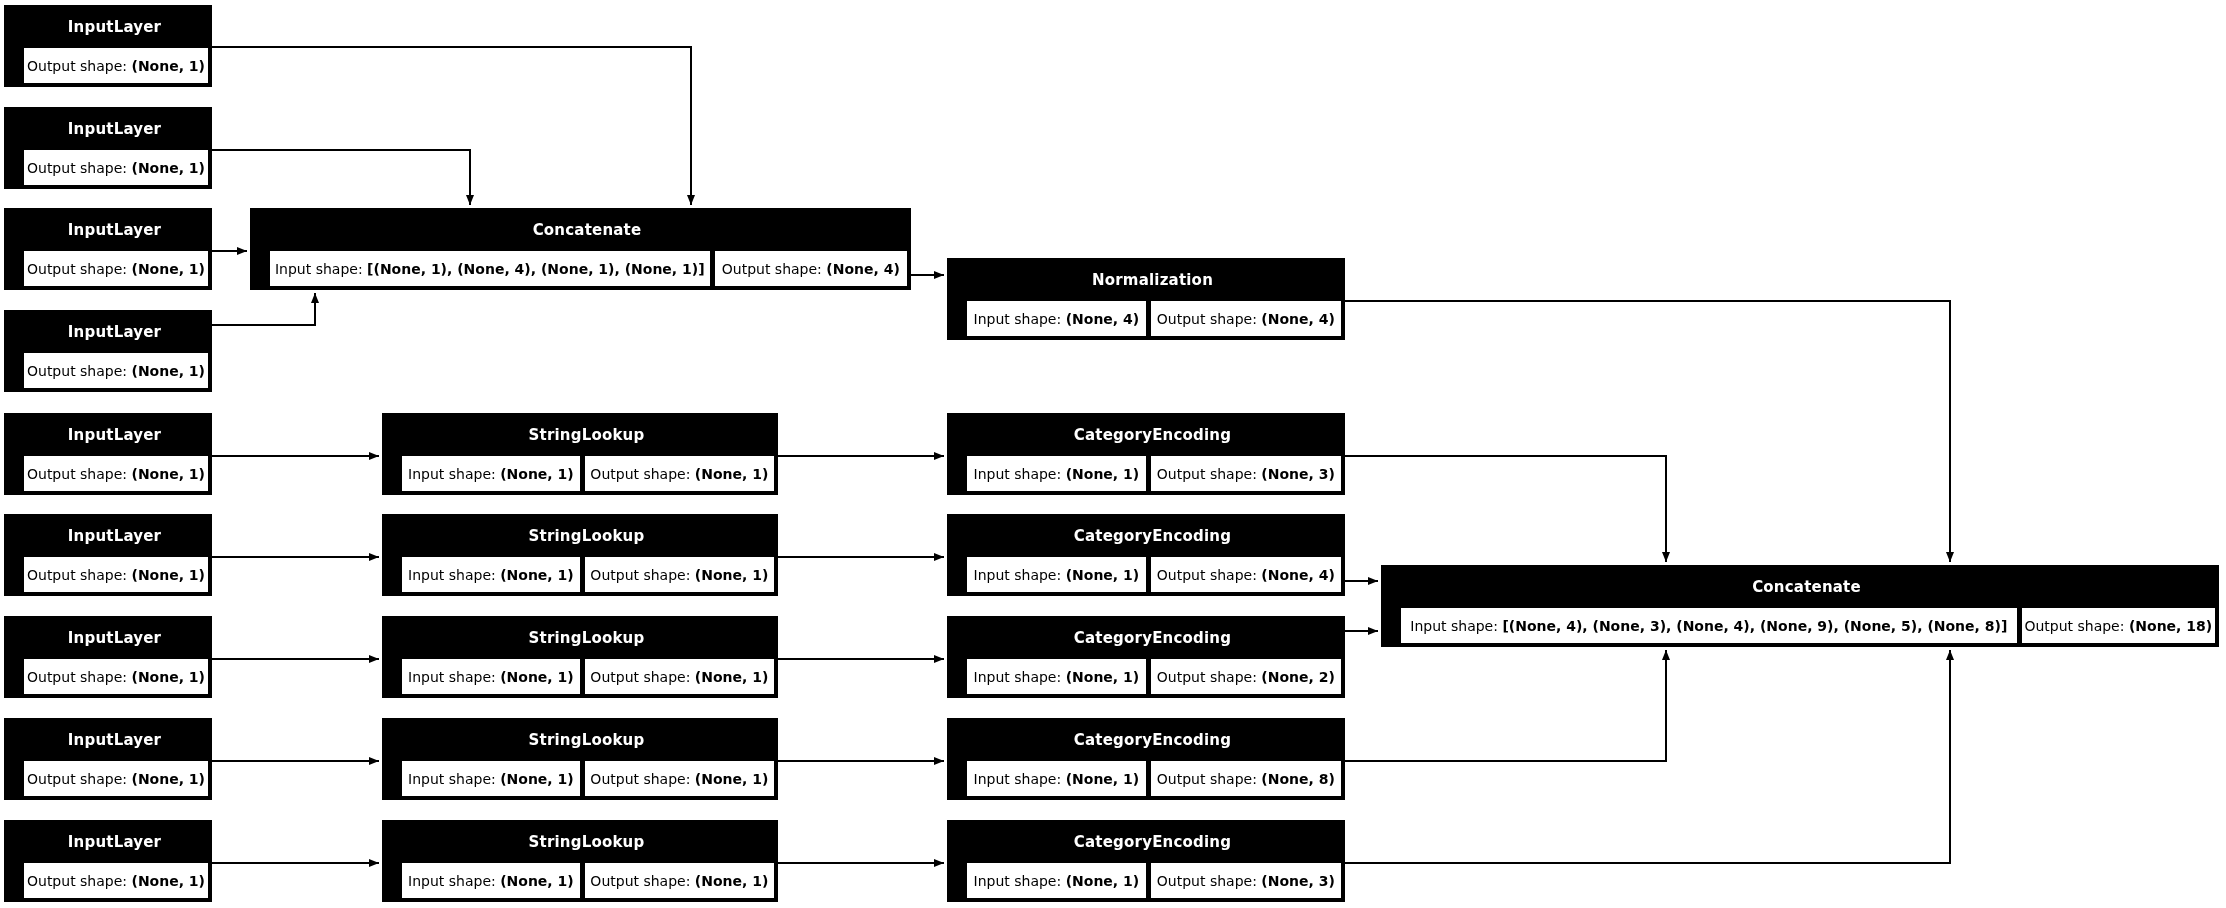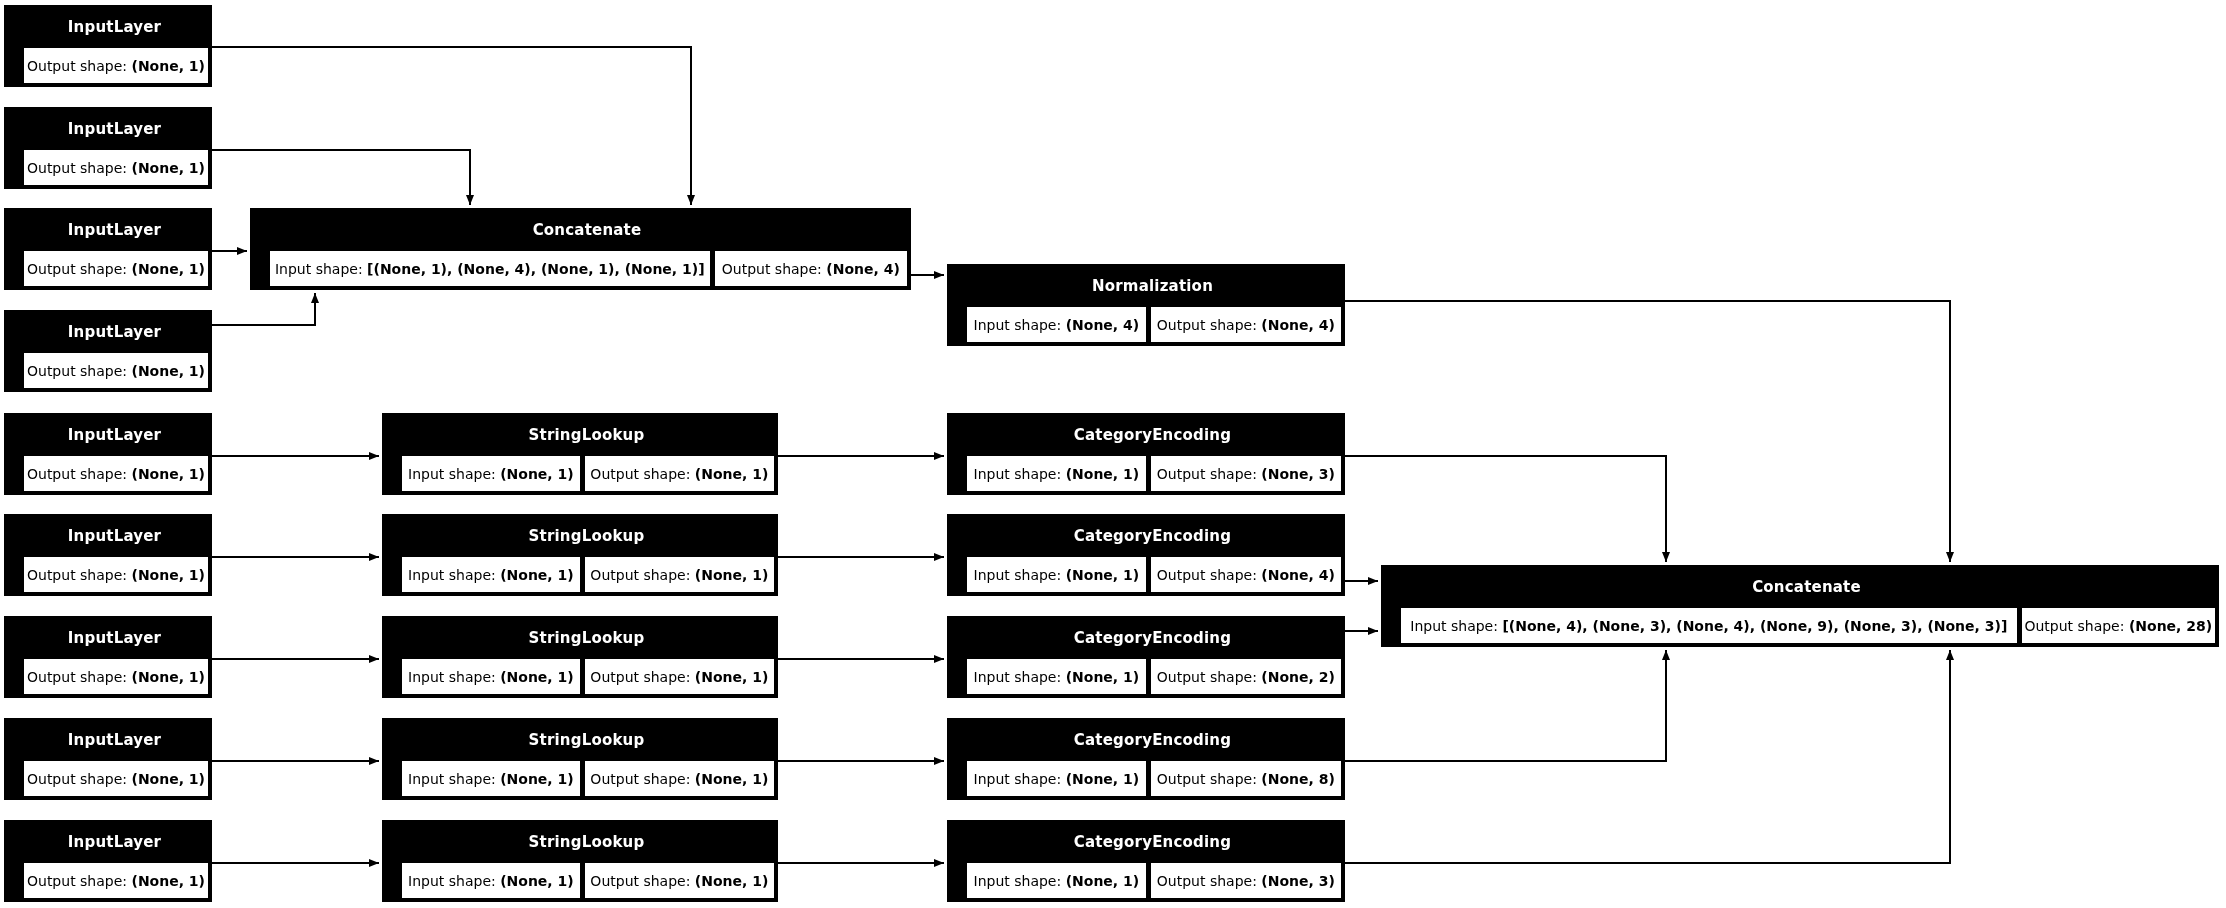--- a/index.html
+++ b/index.html
@@ -184,21 +184,21 @@
           <div class="cell" style="flex: 450 450 0px;">
             <span class="lbl">Input shape: </span>
             <span class="val">[(None, 1), (None, 4), (None, 1), (None, 1)]</span>
           </div>
           <div class="cell" style="flex: 197 197 0px;">
             <span class="lbl">Output shape: </span>
             <span class="val">(None, 4)</span>
           </div>
         </div>
       </div>
-      <div class="node" style="left: 947px; top: 264px; width: 398px; height: 82px; background: rgb(0, 0, 0);">
+      <div class="node" style="left: 947px; top: 258px; width: 398px; height: 82px; background: rgb(0, 0, 0);">
         <div class="title">Normalization</div>
         <div class="cells">
           <div class="cell" style="flex: 186 186 0px;">
             <span class="lbl">Input shape: </span>
             <span class="val">(None, 4)</span>
           </div>
           <div class="cell" style="flex: 198 198 0px;">
             <span class="lbl">Output shape: </span>
             <span class="val">(None, 4)</span>
           </div>
@@ -332,22 +332,22 @@
             <span class="lbl">Output shape: </span>
             <span class="val">(None, 3)</span>
           </div>
         </div>
       </div>
       <div class="node" style="left: 1381px; top: 565px; width: 838px; height: 82px; background: rgb(0, 0, 0);">
         <div class="title">Concatenate</div>
         <div class="cells">
           <div class="cell" style="flex: 627 627 0px;">
             <span class="lbl">Input shape: </span>
-            <span class="val">[(None, 4), (None, 3), (None, 4), (None, 9), (None, 3), (None, 3)]</span>
+            <span class="val">[(None, 4), (None, 3), (None, 4), (None, 9), (None, 5), (None, 8)]</span>
           </div>
           <div class="cell" style="flex: 197 197 0px;">
             <span class="lbl">Output shape: </span>
-            <span class="val">(None, 28)</span>
+            <span class="val">(None, 18)</span>
           </div>
         </div>
       </div>
     </div>
 </div>
 
 </body></html>

